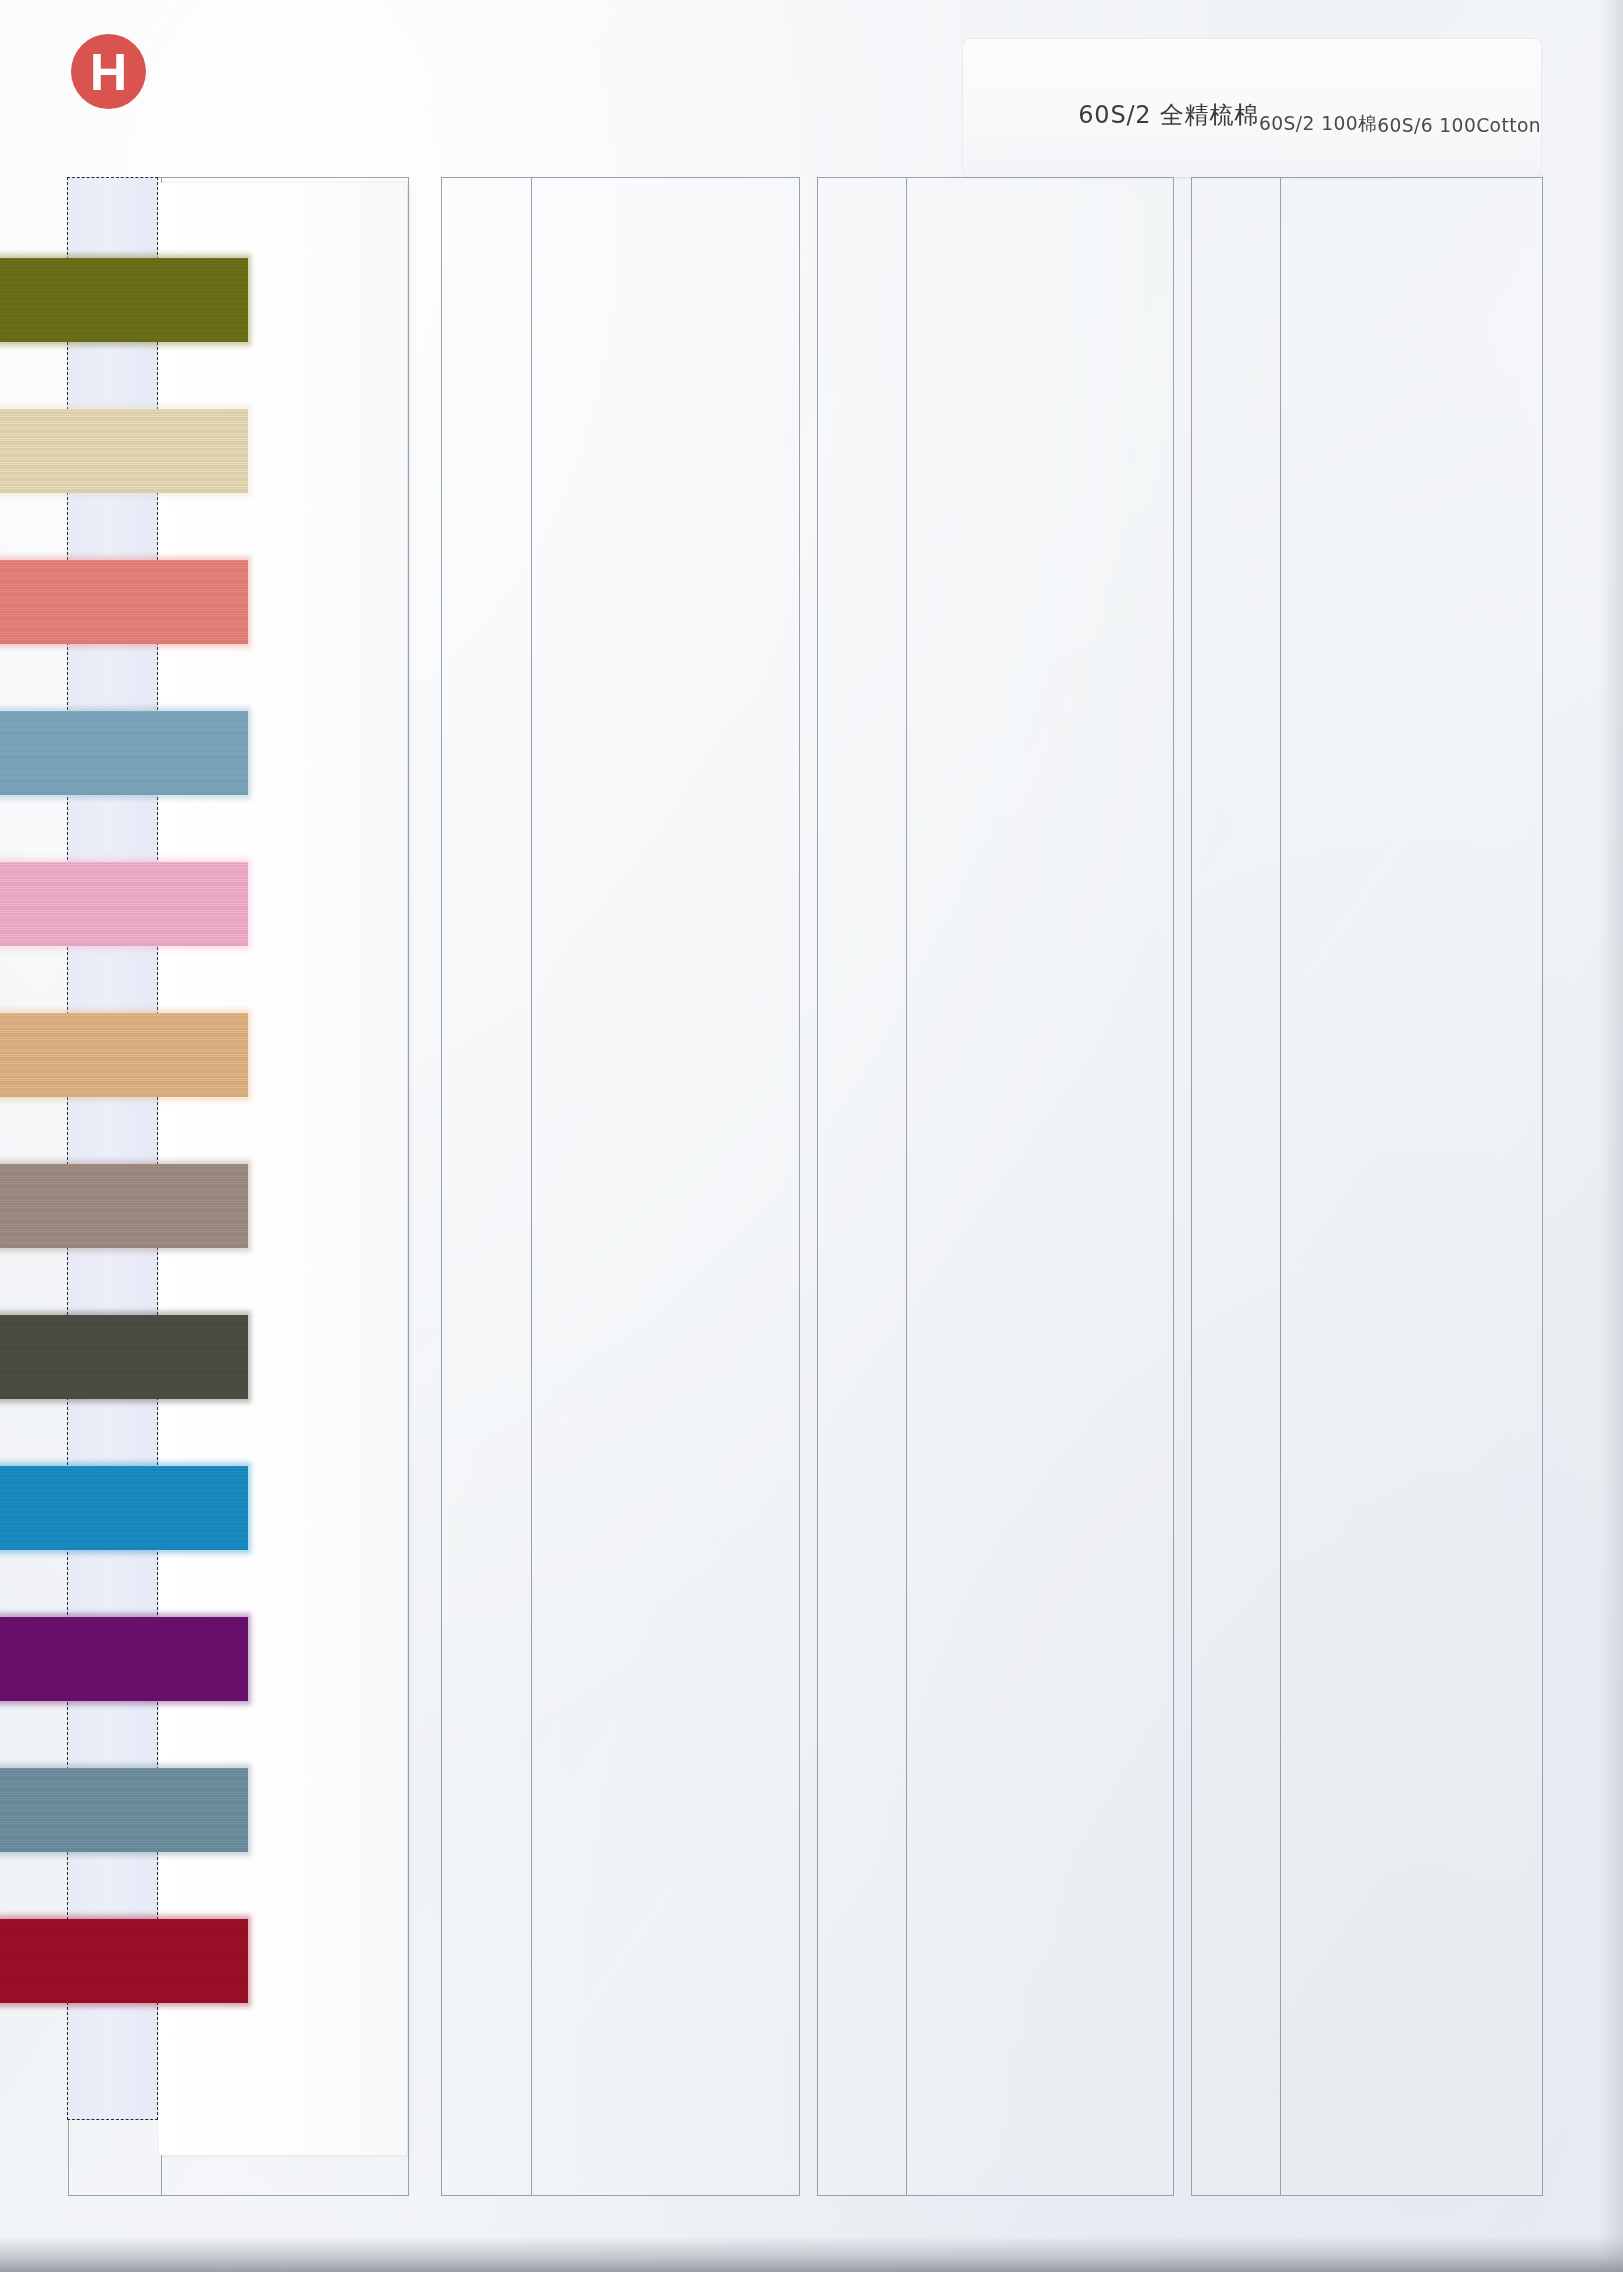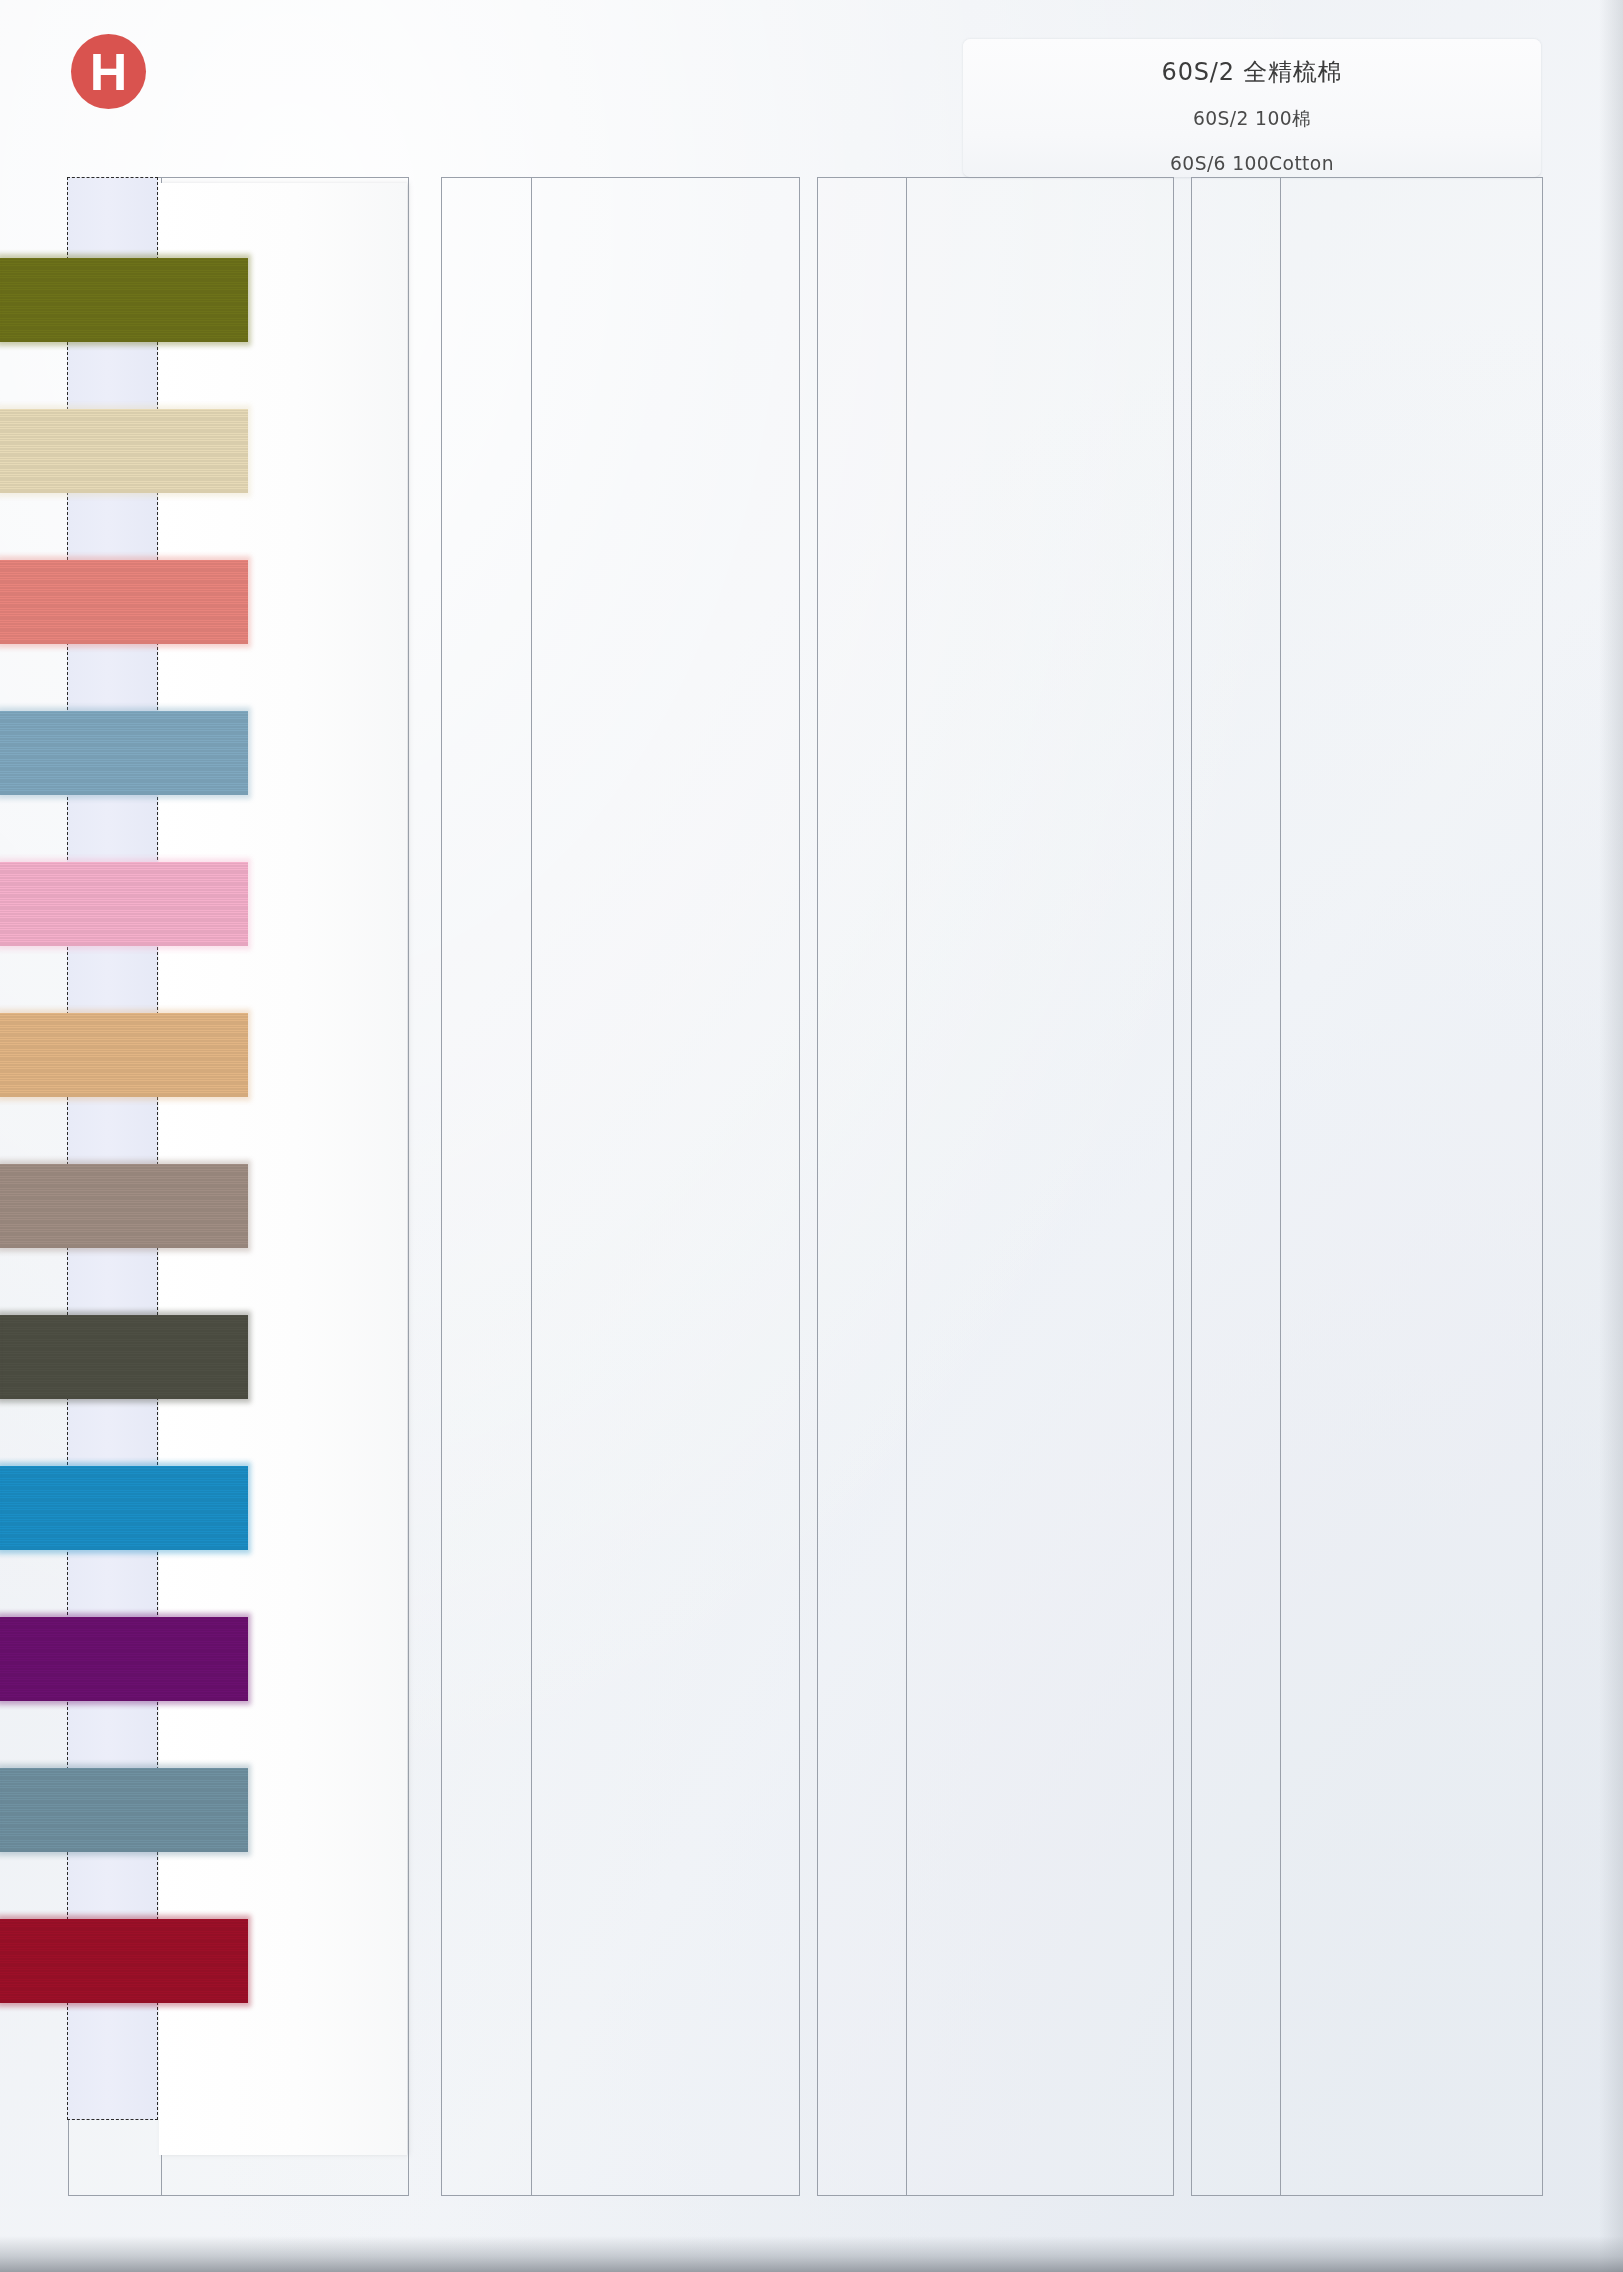--- a/index.html
+++ b/index.html
@@ -72,23 +72,22 @@
   #spec-label {
     position: absolute;
     left: 963px;
     top: 39px;
     width: 578px;
     height: 138px;
     background: linear-gradient(to bottom, #fcfcfd 0%, #f7f8fa 70%, #f2f4f7 100%);
     border-radius: 7.3px;
     box-shadow: 0 0.8px 2.4px rgba(120,128,140,0.20);
     display: flex;
-    flex-direction: column;
     align-items: center;
-    justify-content: center;
+    justify-content: flex-end;
     padding-top: 13px;
     box-sizing: border-box;
   }
   #spec-title {
     font-size: 24px;
     color: #3c3c3c;
     letter-spacing: 0.8px;
     font-family: "DejaVu Sans", sans-serif;
   }
   #spec-sub-cn {

